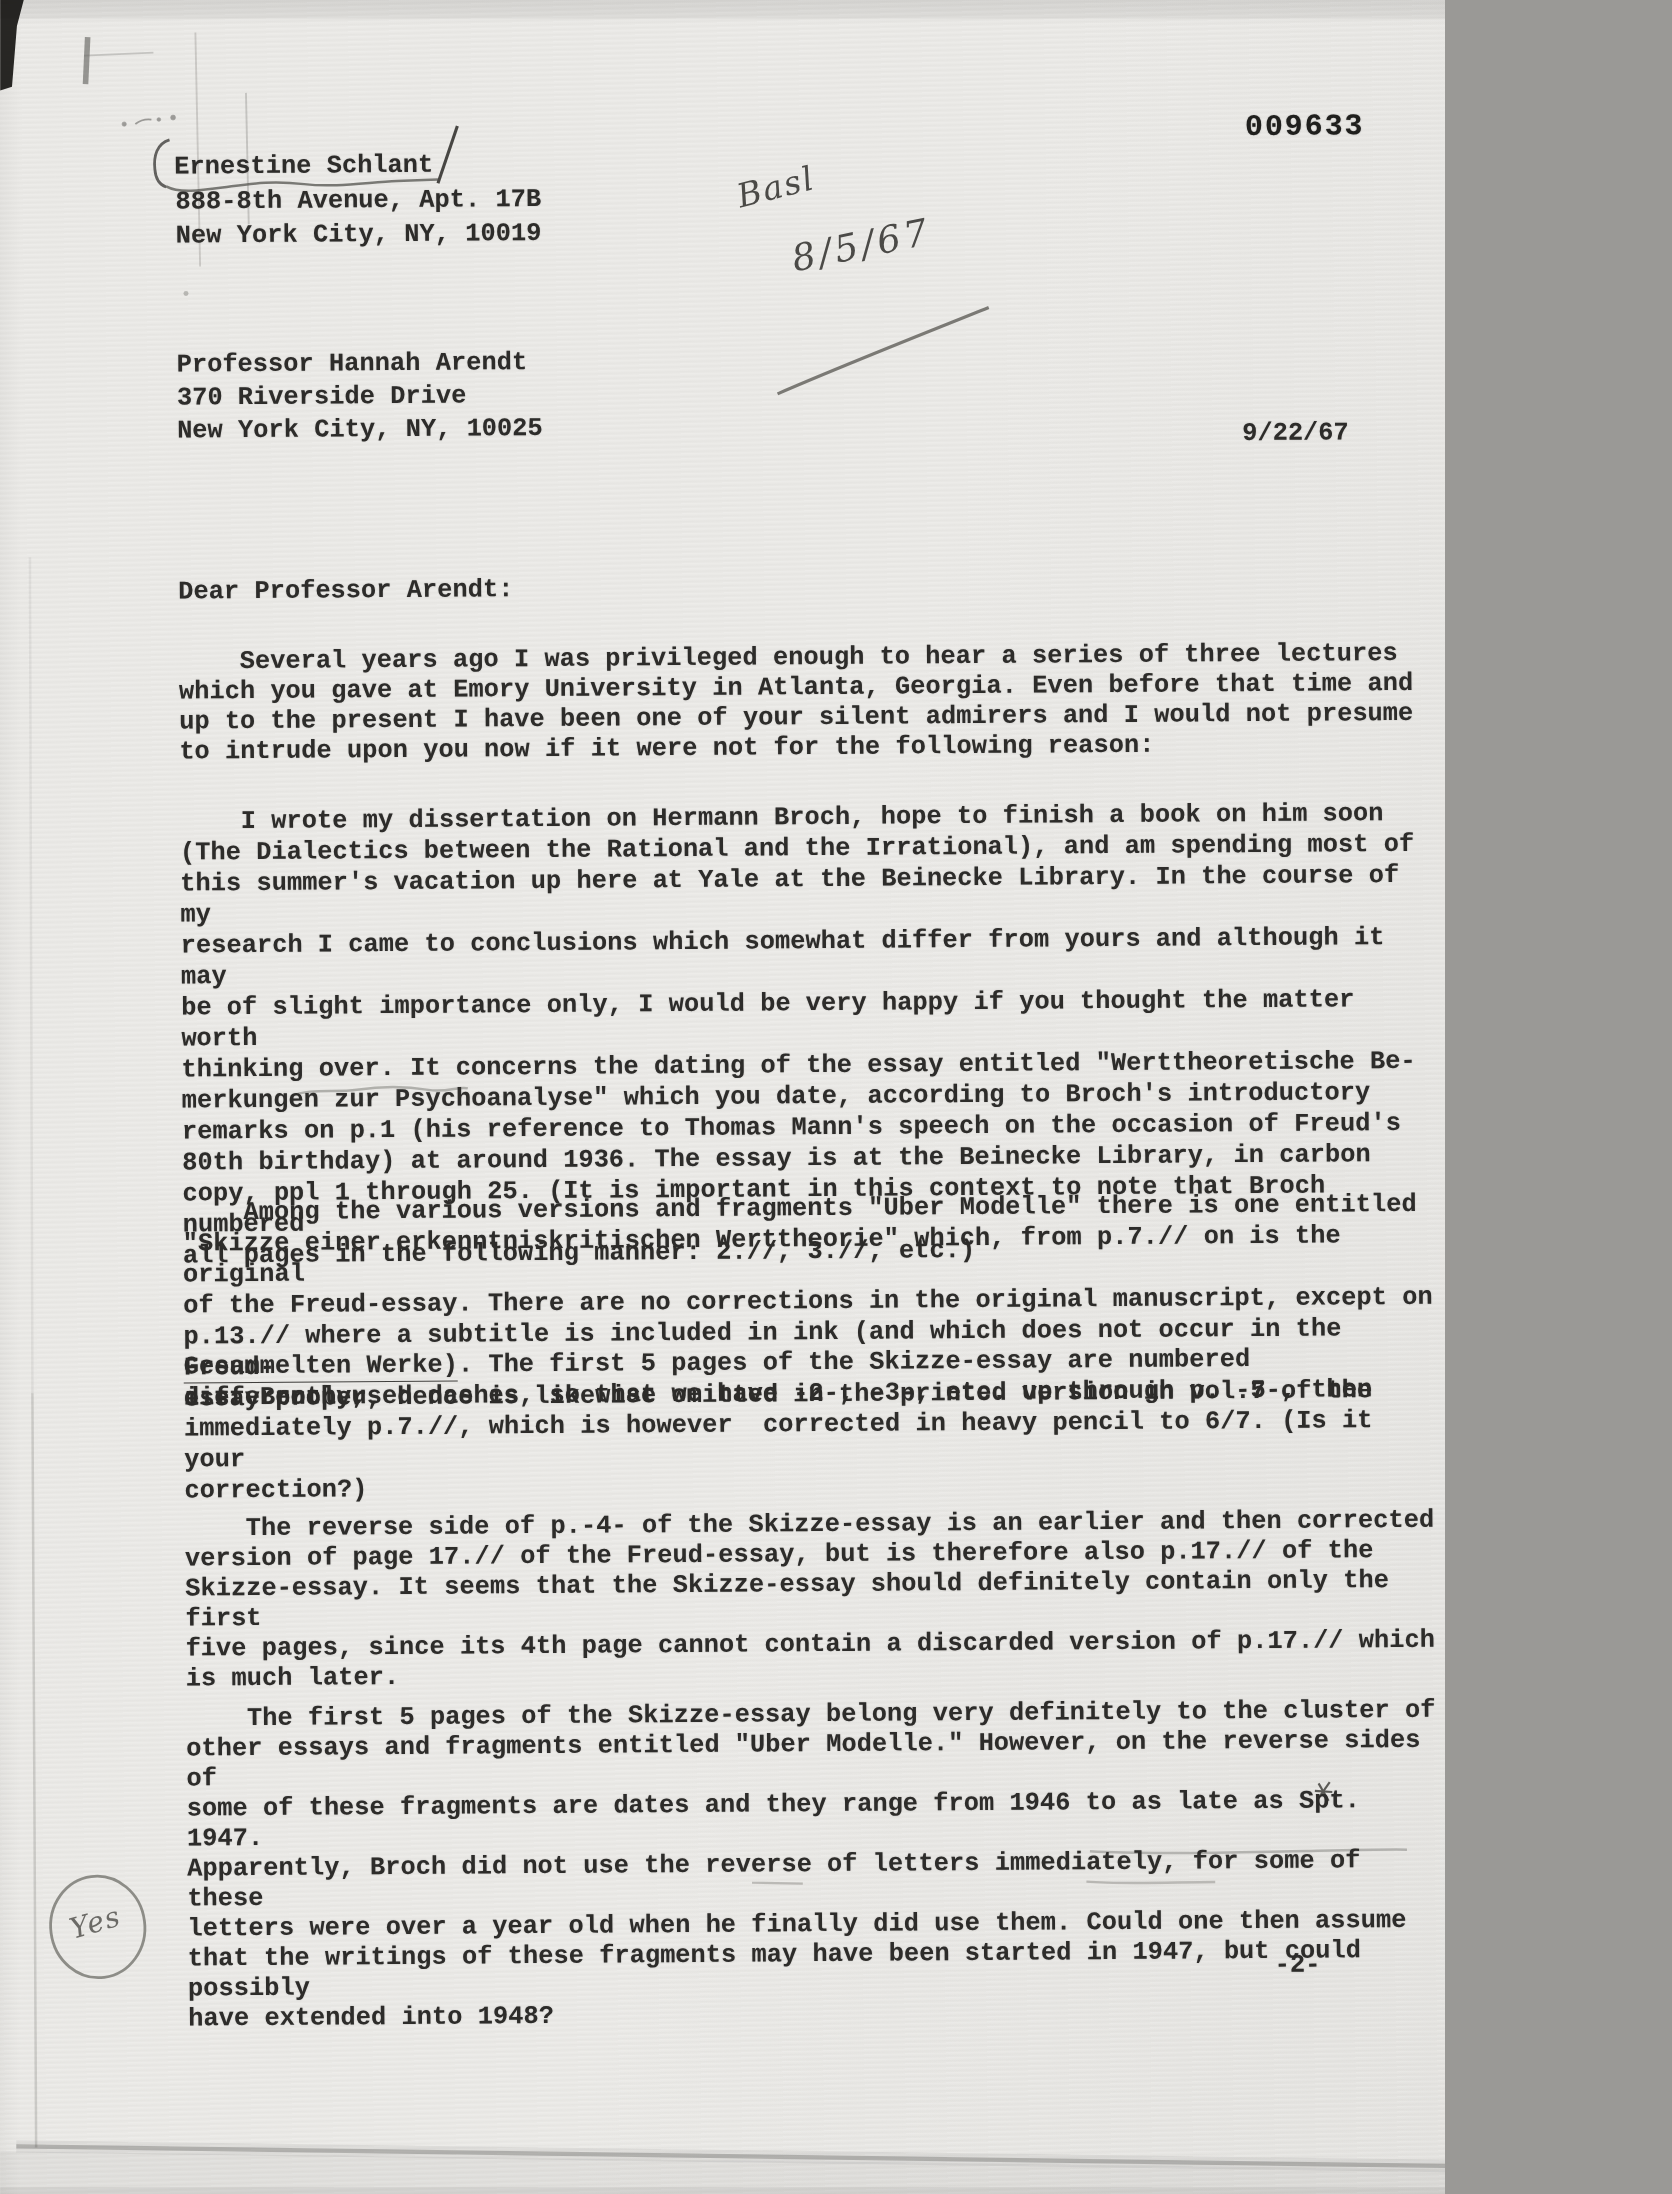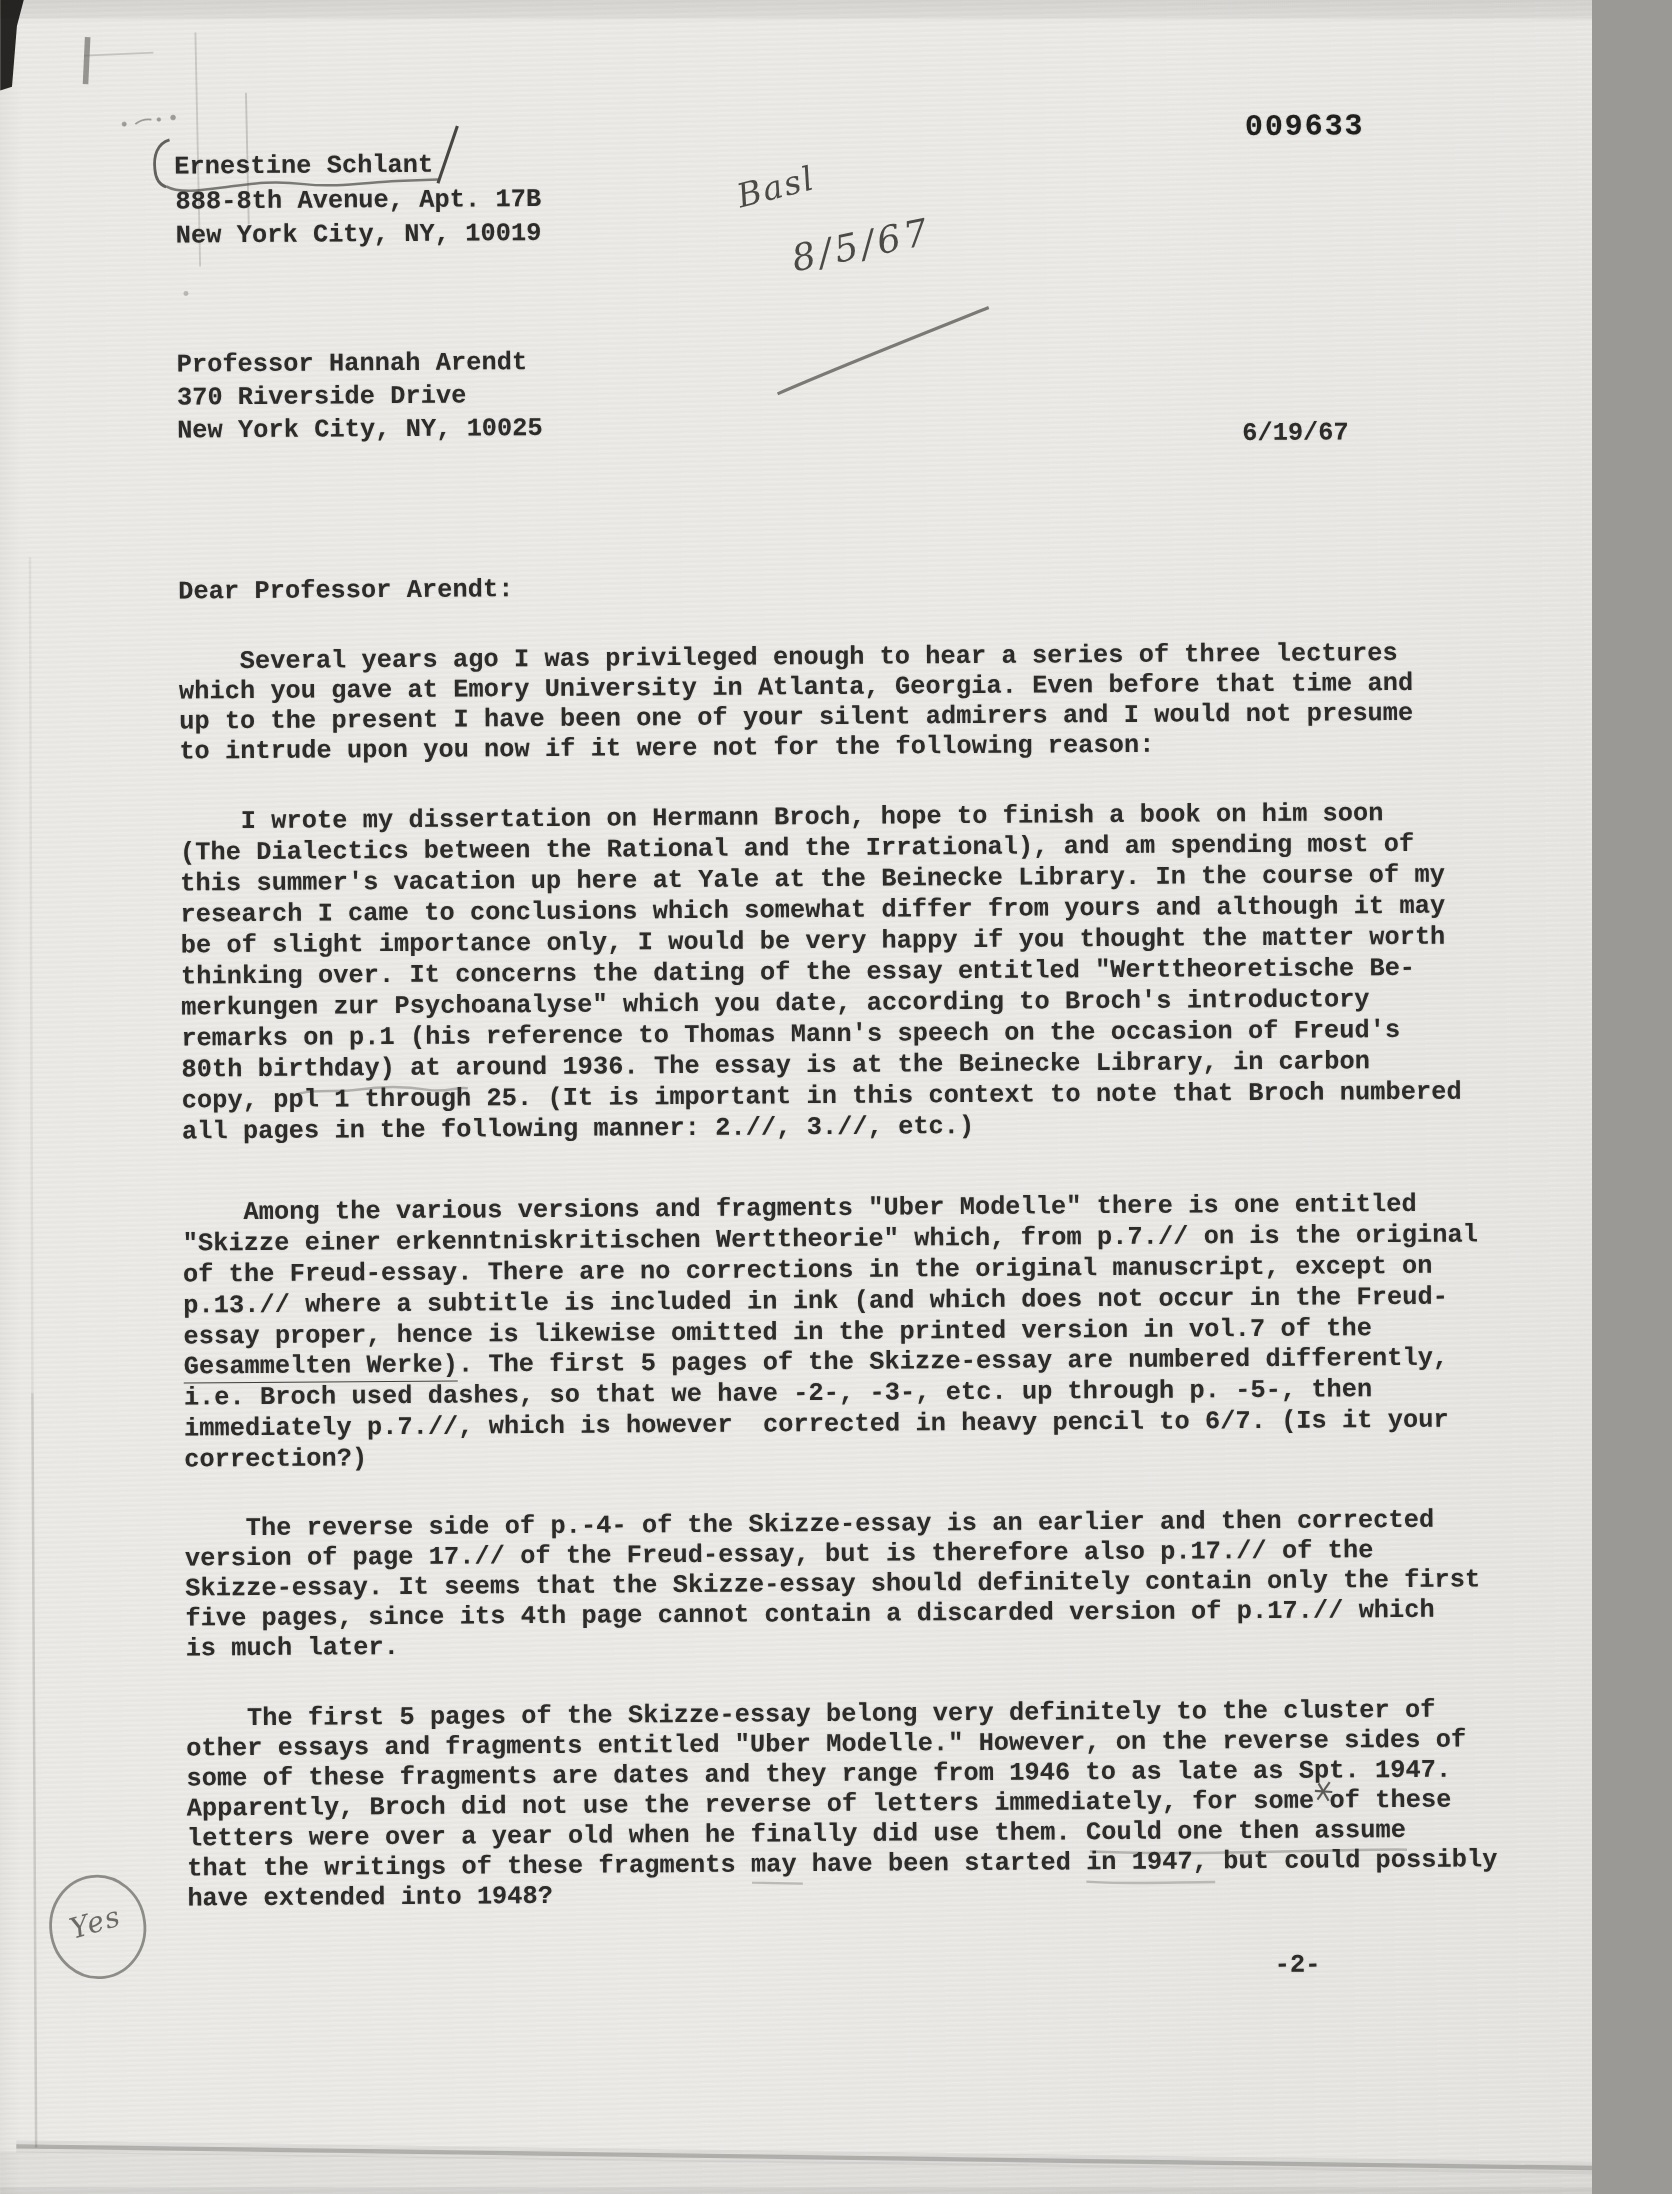--- a/index.html
+++ b/index.html
@@ -1,17 +1,17 @@
 <!DOCTYPE html>
 <html style="font-size:10px"><head>
 <meta charset="utf-8">
 <style>
   html,body{margin:0;padding:0;background:#9a9996;}
   .page{
-    position:relative;width:1592px;height:2194px;overflow:hidden;
+    position:relative;width:1445px;height:2194px;overflow:hidden;
     background-color:#e8e7e4;
     background-image:
       linear-gradient(180deg, rgba(0,0,0,0.05), rgba(0,0,0,0) 26px),
       linear-gradient(90deg, rgba(0,0,0,0.035), rgba(0,0,0,0) 21px),
       repeating-linear-gradient(178.6deg, rgba(255,255,255,0.15) 0px, rgba(224,223,220,0) 1.9px, rgba(178,177,174,0.07) 3.1px, rgba(236,235,232,0) 5px),
       linear-gradient(103deg, #eae9e6 0%, #eae9e6 55%, #e4e3e0 100%);
   }
   .rot{position:absolute;left:0;top:0;width:100%;height:100%;
        transform:rotate(-0.4deg);transform-origin:248px 991px;}
   .typed{
@@ -89,21 +89,21 @@
     <div class="hand hand-date" style="left:796px;top:228px;">8/5/67</div>
 
     <div class="typed" style="left:180px;top:152px;">Ernestine Schlant</div>
     <div class="typed" style="left:181px;top:187px;">888-8th Avenue, Apt. 17B</div>
     <div class="typed" style="left:181px;top:221px;">New York City, NY, 10019</div>
 
     <div class="typed" style="left:181px;top:350px;">Professor Hannah Arendt</div>
     <div class="typed" style="left:181px;top:383px;">370 Riverside Drive</div>
     <div class="typed" style="left:181px;top:416px;">New York City, NY, 10025</div>
 
-    <div class="typed" style="left:1246px;top:426px;">6/19/67</div>
+    <div class="typed" style="left:1246px;top:426px;">9/22/67</div>
 
     <div class="typed" style="left:181px;top:577px;">Dear Professor Arendt:</div>
 
     <div class="typed" style="left:181px;top:647px;">    Several years ago I was privileged enough to hear a series of three lectures
 which you gave at Emory University in Atlanta, Georgia. Even before that time and
 up to the present I have been one of your silent admirers and I would not presume
 to intrude upon you now if it were not for the following reason:</div>
     <div class="typed lh50" style="left:181px;top:806px;">    I wrote my dissertation on Hermann Broch, hope to finish a book on him soon
 (The Dialectics between the Rational and the Irrational), and am spending most of
 this summer's vacation up here at Yale at the Beinecke Library. In the course of my

